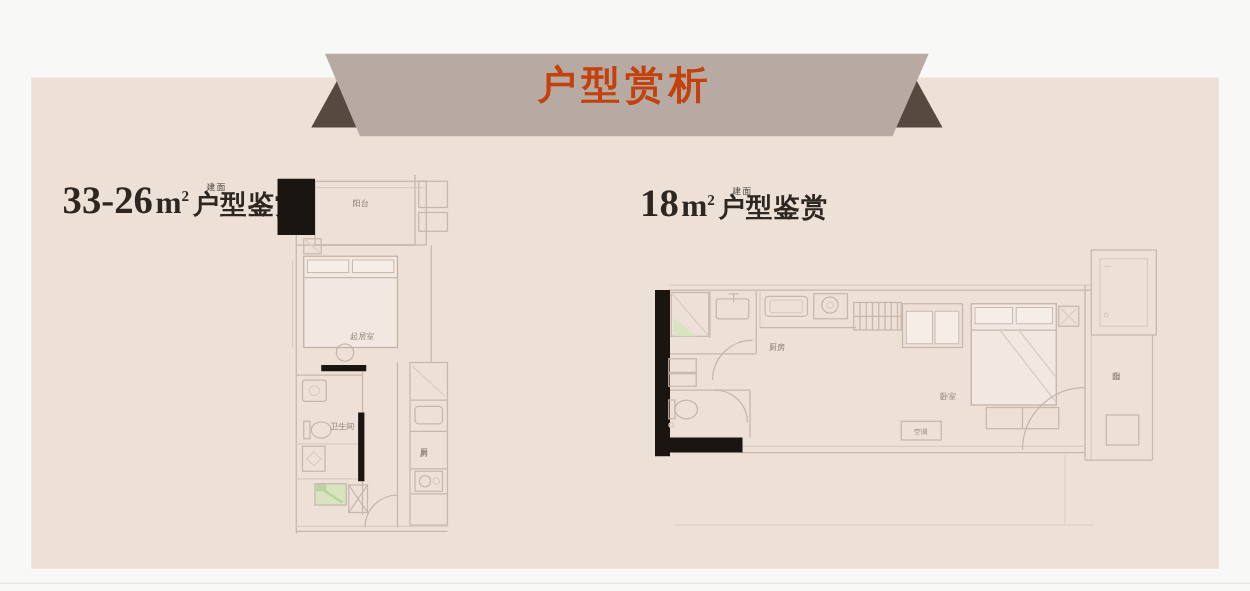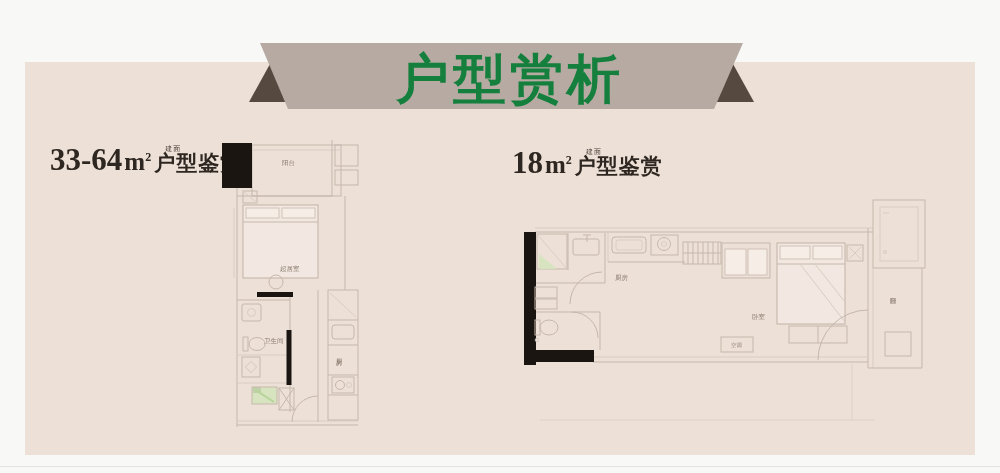--- a/index.html
+++ b/index.html
@@ -3,23 +3,23 @@
 <meta charset="utf-8">
 <style>
   html,body{margin:0;padding:0;background:#ffffff;}
   .stage{position:relative;width:1000px;height:473px;background:#f8f8f7;overflow:hidden;
          font-family:"Liberation Sans","DejaVu Sans",sans-serif;}
   .panel{position:absolute;left:25px;top:62px;width:950px;height:393px;background:#ede0d7;}
   .bottom-line{position:absolute;left:0;top:466px;width:1000px;height:1px;background:#e4e2e0;}
 
   
   .banner-svg{position:absolute;left:240px;top:38px;width:520px;height:80px;}
-  .banner-title{position:absolute;left:250px;top:52px;width:520px;text-align:center;
+  .banner-title{position:absolute;left:240px;top:52px;width:520px;text-align:center;
                 font-family:"Liberation Serif","DejaVu Serif",serif;font-weight:bold;
-                font-size:53px;line-height:1.05;color:#15803d;letter-spacing:4px;}
+                font-size:31px;line-height:1.05;color:#c2410c;letter-spacing:4px;}
 
   
   .plan-heading{position:absolute;display:flex;align-items:baseline;color:#2e2620;
                 font-family:"Liberation Serif","DejaVu Serif",serif;font-weight:bold;white-space:nowrap;}
   .ph-area{font-size:31px;}
   .ph-unit{position:relative;font-size:25px;margin:0 1px 0 2px;}
   .ph-note{position:absolute;top:-4px;left:1px;font-size:7px;font-weight:normal;
            letter-spacing:1px;color:#4a4039;font-family:"DejaVu Sans",sans-serif;margin-left:40px;}
   .ph-sup{font-size:12px;position:relative;top:-9px;left:0px;}
   .ph-suffix{font-size:21px;letter-spacing:1px;margin-left:2px;}
@@ -45,21 +45,21 @@
   <div class="bottom-line"></div>
 
   <svg class="banner-svg" viewBox="0 0 520 80">
     <polygon points="9,64 41,6 65,64" fill="#564a40"></polygon>
     <polygon points="458,64 482,6 514,64" fill="#564a40"></polygon>
     <polygon points="20,5 503,5 474,71 48,71" fill="#b6aaa3"></polygon>
   </svg>
   <div class="banner-title">户型赏析</div>
 
   <div class="plan-heading" style="left:50px;top:142px;">
-    <span class="ph-area">33-64</span>
+    <span class="ph-area">33-26</span>
       <span class="ph-unit"><span class="ph-note">建面</span><span>m</span><span class="ph-sup">2</span></span>
       <span class="ph-suffix">户型鉴赏</span>
   </div>
 
   <div class="plan-heading" style="left:512px;top:145px;">
     <span class="ph-area">18</span>
       <span class="ph-unit"><span class="ph-note">建面</span><span>m</span><span class="ph-sup">2</span></span>
       <span class="ph-suffix">户型鉴赏</span>
   </div>
 

